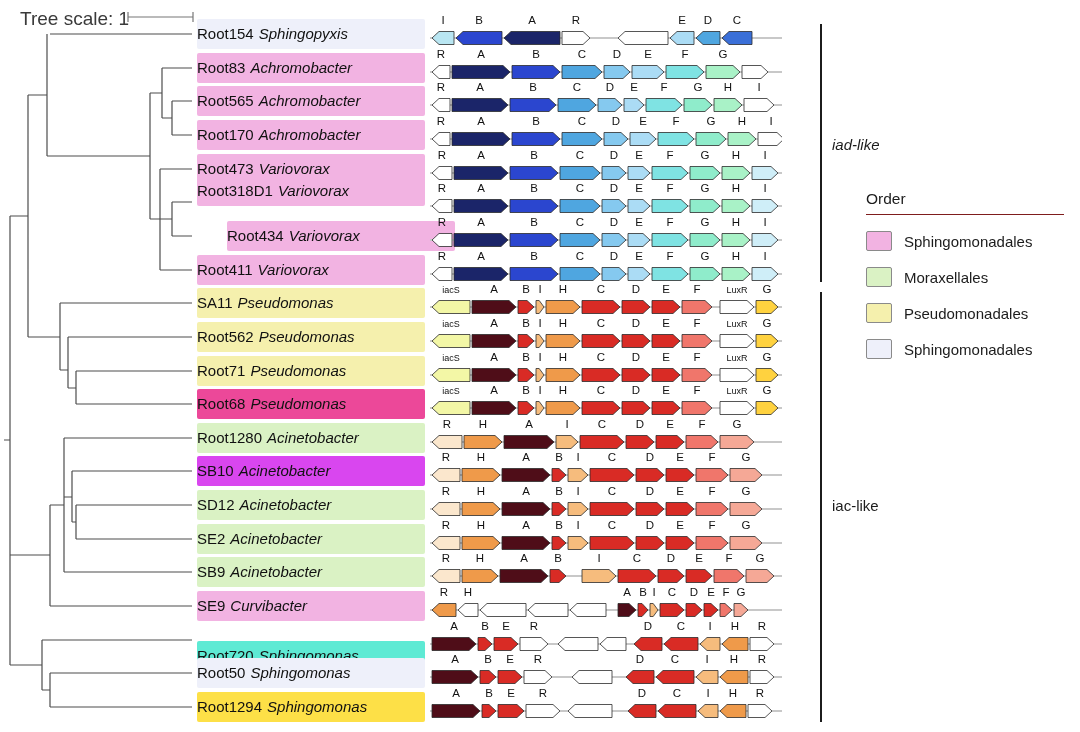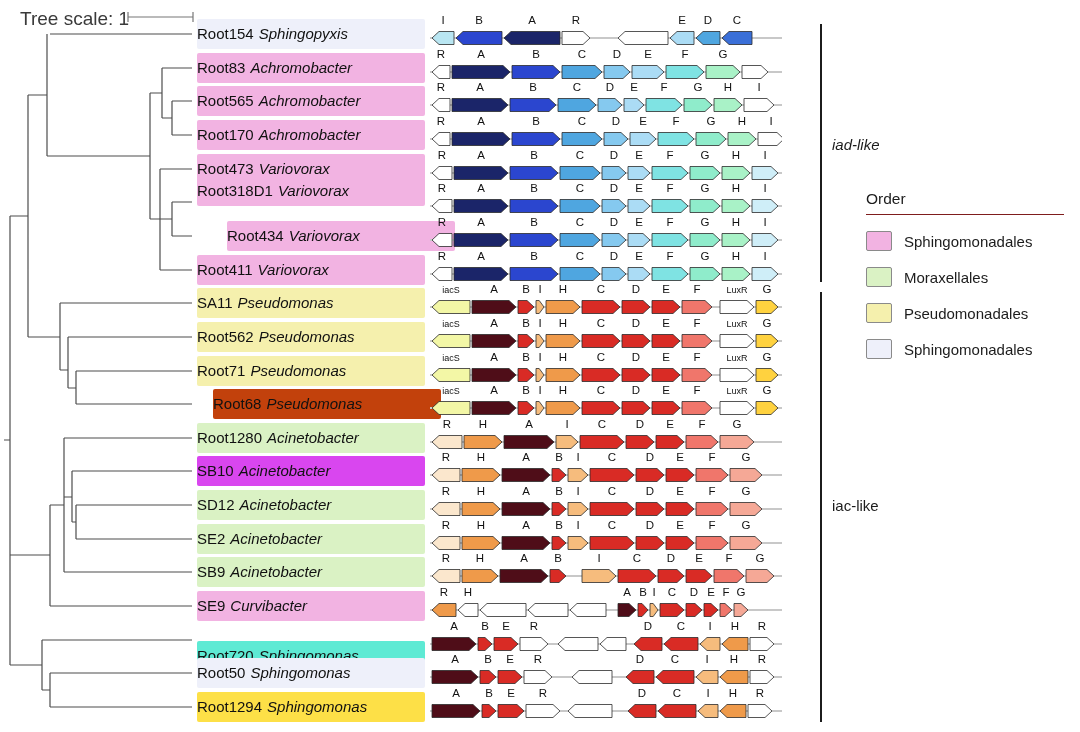--- a/index.html
+++ b/index.html
@@ -303,21 +303,21 @@
         <text x="206" y="12" text-anchor="middle" font-size="11.5" fill="#111" font-family="&quot;Liberation Sans&quot;, sans-serif">D</text>
         <polygon points="222,19.5 243,19.5 250,26 243,32.5 222,32.5" fill="#d92b25" stroke="#2b2b2b" stroke-width="0.8"></polygon>
         <text x="236" y="12" text-anchor="middle" font-size="11.5" fill="#111" font-family="&quot;Liberation Sans&quot;, sans-serif">E</text>
         <polygon points="252,19.5 275,19.5 282,26 275,32.5 252,32.5" fill="#f0766b" stroke="#2b2b2b" stroke-width="0.8"></polygon>
         <text x="267" y="12" text-anchor="middle" font-size="11.5" fill="#111" font-family="&quot;Liberation Sans&quot;, sans-serif">F</text>
         <polygon points="290,19.5 317,19.5 324,26 317,32.5 290,32.5" fill="#ffffff" stroke="#2b2b2b" stroke-width="0.8"></polygon>
         <text x="307" y="12" text-anchor="middle" font-size="9" fill="#111" font-family="&quot;Liberation Sans&quot;, sans-serif">LuxR</text>
         <polygon points="326,19.5 341,19.5 348,26 341,32.5 326,32.5" fill="#ffd23f" stroke="#2b2b2b" stroke-width="0.8"></polygon>
         <text x="337" y="12" text-anchor="middle" font-size="11.5" fill="#111" font-family="&quot;Liberation Sans&quot;, sans-serif">G</text>
       </svg>
-      <div class="row-label" style="top: 389.15px; background: #c2410c; margin-left: 16px;"><span class="strain">Root68</span><span class="genus">Pseudomonas</span></div>
+      <div class="row-label" style="top: 389.15px; background: #ec4899;"><span class="strain">Root68</span><span class="genus">Pseudomonas</span></div>
       <svg width="352" height="36" class="gene-row" style="top: 382.15px;">
         <line x1="0" y1="26" x2="352" y2="26" stroke="#c8c8c8" stroke-width="2"></line>
         <polygon points="40,19.5 9,19.5 2,26 9,32.5 40,32.5" fill="#f3f7a6" stroke="#2b2b2b" stroke-width="0.8"></polygon>
         <text x="21" y="12" text-anchor="middle" font-size="9" fill="#111" font-family="&quot;Liberation Sans&quot;, sans-serif">iacS</text>
         <polygon points="42,19.5 79,19.5 86,26 79,32.5 42,32.5" fill="#4f0d18" stroke="#2b2b2b" stroke-width="0.8"></polygon>
         <text x="64" y="12" text-anchor="middle" font-size="11.5" fill="#111" font-family="&quot;Liberation Sans&quot;, sans-serif">A</text>
         <polygon points="88,19.5 97,19.5 104,26 97,32.5 88,32.5" fill="#d92b25" stroke="#2b2b2b" stroke-width="0.8"></polygon>
         <text x="96" y="12" text-anchor="middle" font-size="11.5" fill="#111" font-family="&quot;Liberation Sans&quot;, sans-serif">B</text>
         <polygon points="106,19.5 109.2,19.5 114,26 109.2,32.5 106,32.5" fill="#f6bc7d" stroke="#2b2b2b" stroke-width="0.8"></polygon>
         <text x="110" y="12" text-anchor="middle" font-size="11.5" fill="#111" font-family="&quot;Liberation Sans&quot;, sans-serif">I</text>

